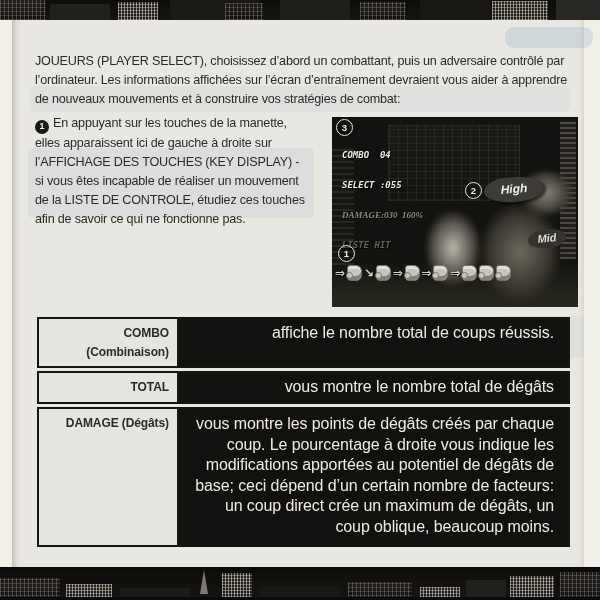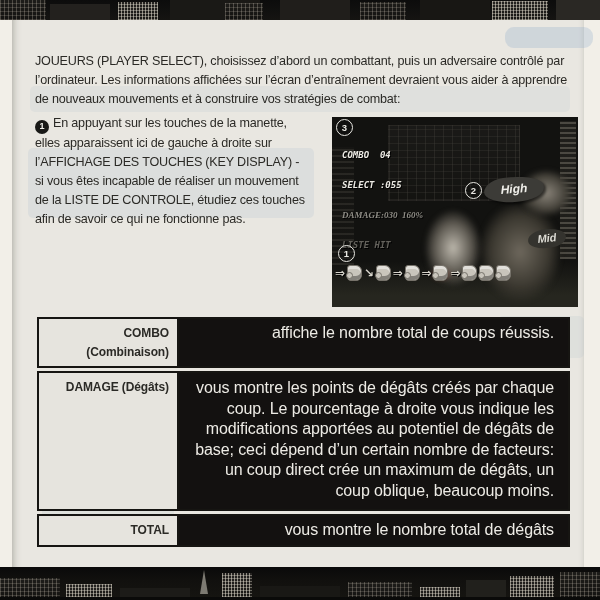--- a/index.html
+++ b/index.html
@@ -200,24 +200,24 @@
 
     <p class="item">
       <span class="bullet">1</span><span>En appuyant sur les touches de la manette, elles apparaissent ici de gauche à droite sur l’AFFICHAGE DES TOUCHES (KEY DISPLAY) - si vous êtes incapable de réaliser un mouvement de la LISTE DE CONTROLE, étudiez ces touches afin de savoir ce qui ne fonctionne pas.</span>
     </p>
 
     <div class="dtable">
       <div class="drow">
         <div class="dlabel">COMBO (Combinaison)</div>
         <div class="ddesc">affiche le nombre total de coups réussis.</div>
       </div>
+      <div class="drow">
+        <div class="dlabel">TOTAL</div>
+        <div class="ddesc">vous montre le nombre total de dégâts</div>
+      </div>
       <div class="drow drow-tall">
         <div class="dlabel">DAMAGE (Dégâts)</div>
         <div class="ddesc">vous montre les points de dégâts créés par chaque coup. Le pourcentage à droite vous indique les modifications apportées au potentiel de dégâts de base; ceci dépend d’un certain nombre de facteurs: un coup direct crée un maximum de dégâts, un coup oblique, beaucoup moins.</div>
       </div>
-      <div class="drow">
-        <div class="dlabel">TOTAL</div>
-        <div class="ddesc">vous montre le nombre total de dégâts</div>
-      </div>
     </div>
 
   </div>
 </div>
 
 </body></html>

